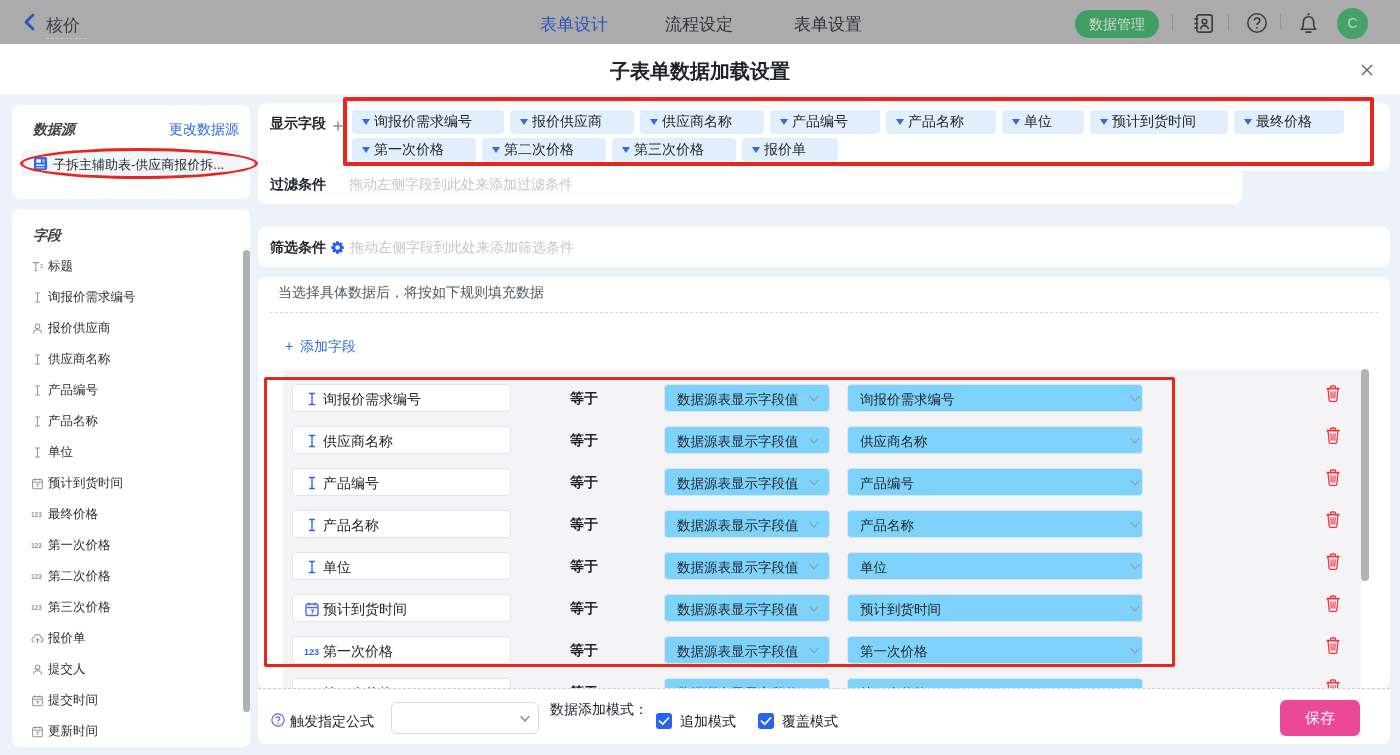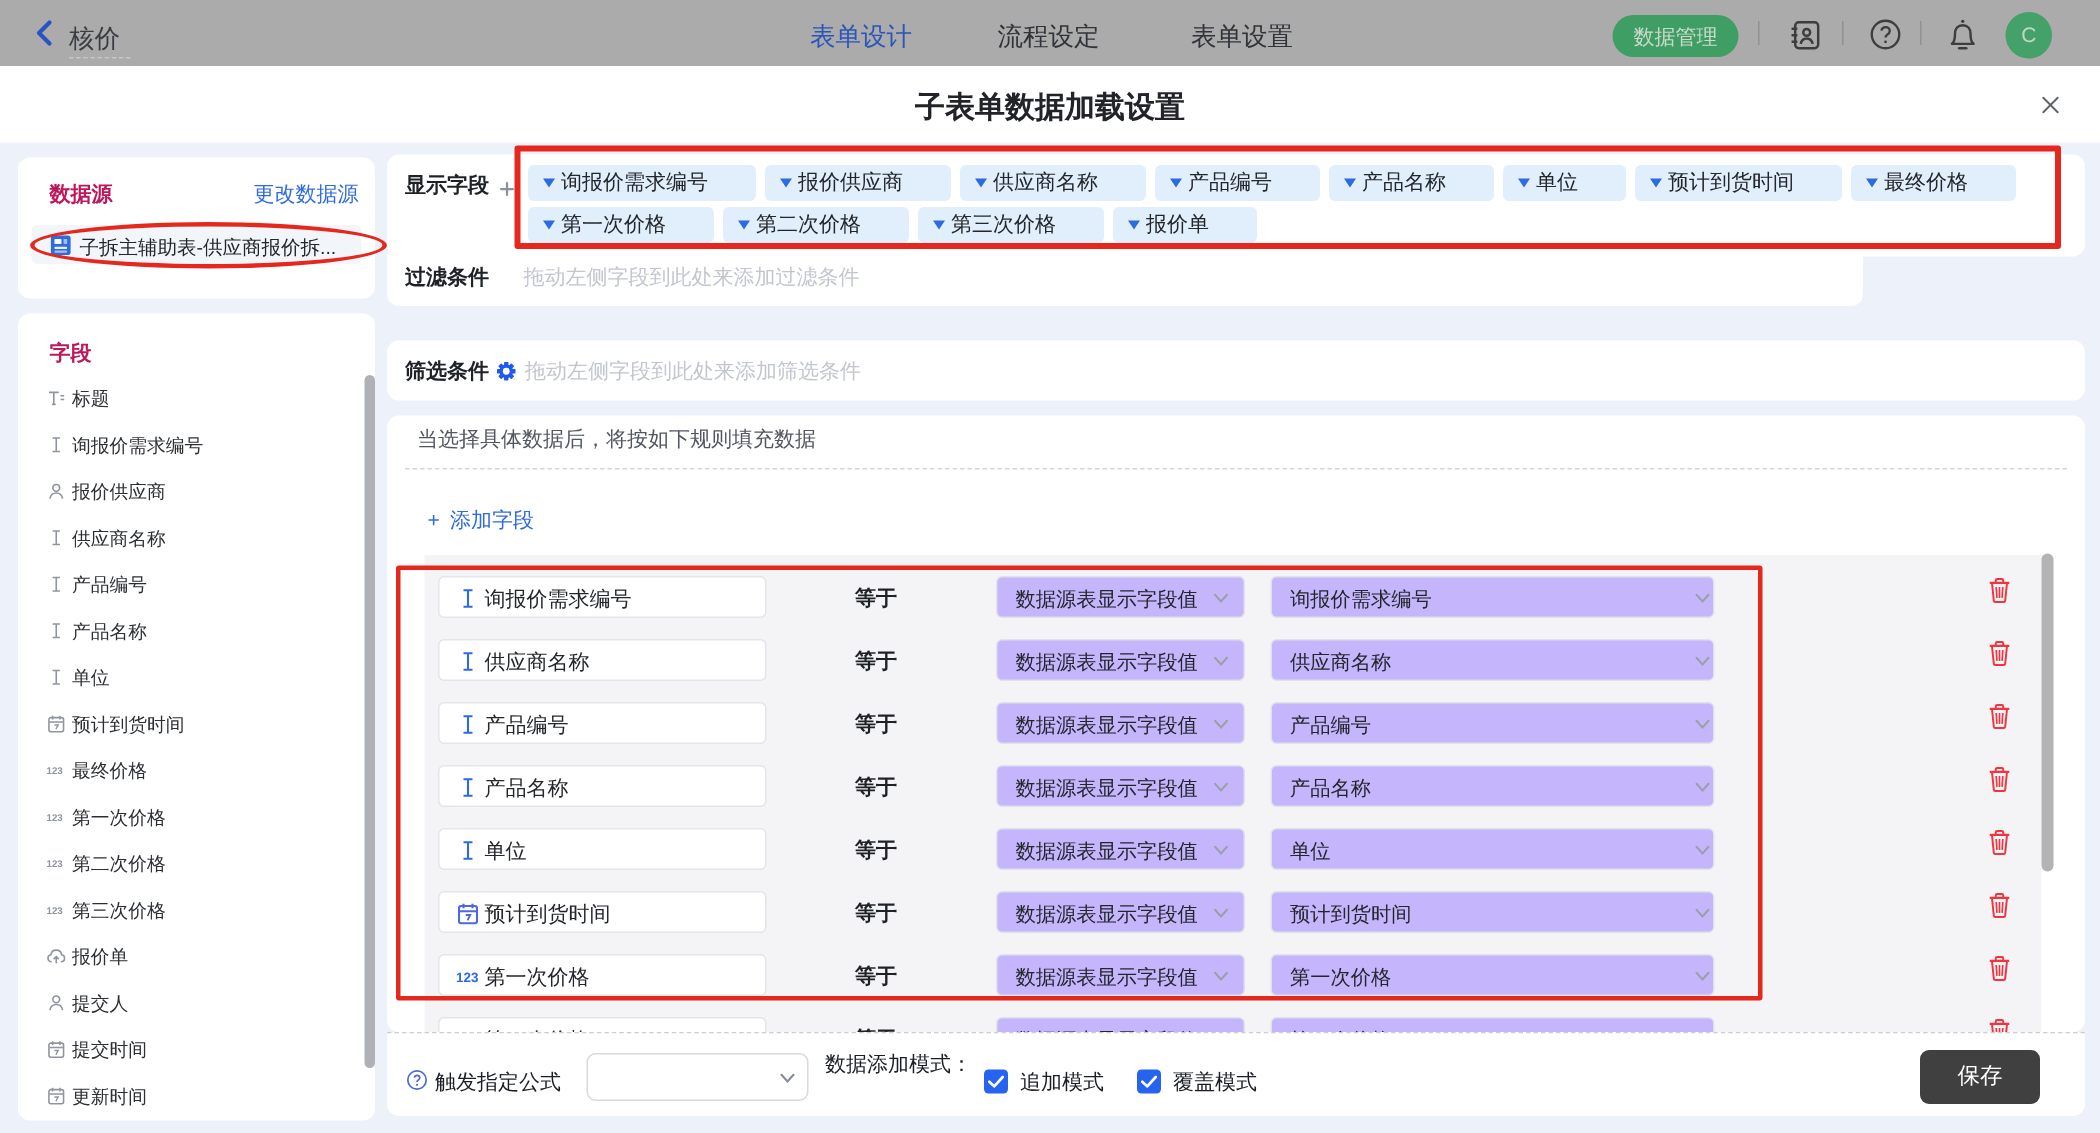--- a/index.html
+++ b/index.html
@@ -23,21 +23,21 @@
   #titlebar { position:absolute; left:0; top:44px; width:1400px; height:51px; background:#ffffff; }
   #titlebar .t { position:absolute; left:0; width:1400px; text-align:center; top:14px; font-size:20px; font-weight:700; color:#212329; }
   #closex { position:absolute; left:1359px; top:62px; width:16px; height:16px; }
 
   
   .card { position:absolute; background:#fff; border-radius:8px; }
 
   
   #card1 { left:12px; top:105px; width:238px; height:94px; }
   #card2 { left:12px; top:209px; width:238px; height:538px; overflow:hidden; }
-  .h14 { font-size:14px; font-weight:700; color:#be185d; }
+  .h14 { font-size:14px; font-weight:700; color:#404040;font-style:italic; }
   #lnk1 { position:absolute; right:11px; top:16px; font-size:14px; color:#2f6be0; }
   #srcrow { position:absolute; left:9px; top:45px; width:220px; height:26px; background:#f2f5f9; border-radius:4px; }
   #srcrow .txt { position:absolute; left:32px; top:6px; font-size:13px; color:#23262b; white-space:nowrap; }
   .fitem { position:absolute; left:0; width:238px; height:31px; }
   .fitem .ic { position:absolute; left:19px; top:9px; width:14px; height:14px; color:#8f959e; } .fitem .ic svg { width:13px; height:13px; }
   .fitem .tx { position:absolute; left:36px; top:8px; font-size:12.5px; color:#2b2e33; }
   #lthumb { position:absolute; left:231px; top:41px; width:7px; height:462px; border-radius:4px; background:#aeb1b6; }
 
   
   #cardA { left:258px; top:103px; width:1132px; height:68px; }
@@ -52,34 +52,34 @@
   .tag .tri { position:absolute; left:10px; top:9px; width:0; height:0; border-left:4.5px solid transparent; border-right:4.5px solid transparent; border-top:6px solid #2f6be0; }
   .tag .tx { position:absolute; left:22px; top:3px; white-space:nowrap; }
 
   
   #rulesbg { position:absolute; left:25px; top:93px; width:1078px; height:318px; background:#f4f4f6; }
   .rrow { position:absolute; left:0; width:1107px; height:42px; }
   .fbox { position:absolute; left:9px; top:5px; width:219px; height:28px; background:#fff; border:1px solid #e3e5e9; border-radius:4px; }
   .fbox .ic { position:absolute; left:11px; top:6px; width:16px; height:16px; }
   .fbox .tx { position:absolute; left:30px; top:6px; font-size:14px; color:#23262b; }
   .eq { position:absolute; left:287px; top:11px; font-size:14px; font-weight:700; color:#1e2126; }
-  .sel { position:absolute; top:5px; height:28px; background:#c4b5fd; border:1px solid #dfe2e7; border-radius:4px; }
+  .sel { position:absolute; top:5px; height:28px; background:#7dd3fc; border:1px solid #dfe2e7; border-radius:4px; }
   .sel .tx { position:absolute; left:12px; top:6px; font-size:13.5px; color:#23262b; white-space:nowrap; }
   .sel1 { left:381px; width:166px; }
   .sel2 { left:564px; width:296px; }
   .chev { position:absolute; top:10px; width:10px; height:8px; }
   .trash { position:absolute; left:1042px; top:6px; width:16px; height:17px; }
   #mthumb { position:absolute; left:1103px; top:92px; width:8px; height:212px; border-radius:5px; background:#b3b3b5; }
 
   
   #botbar { position:absolute; left:258px; top:688px; width:1132px; height:56px; background:#fff; border-top:1.5px dashed #cdcdcd; border-radius:0 0 8px 8px; }
   #fxsel { position:absolute; left:133px; top:13px; width:148px; height:32px; border:1px solid #d6d9de; border-radius:6px; background:#fff; }
   .cbx { position:absolute; top:24px; width:16px; height:16px; border-radius:3px; background:#2563f0; }
   .cbtx { position:absolute; top:24px; font-size:14px; color:#1b1e24; }
-  #savebtn { position:absolute; left:1022px; top:11px; width:80px; height:36px; background:#404040; border-radius:6px; color:#fff; font-size:15px; text-align:center; line-height:36px; }
+  #savebtn { position:absolute; left:1022px; top:11px; width:80px; height:36px; background:#ec4899; border-radius:6px; color:#fff; font-size:15px; text-align:center; line-height:36px; }
 
   
   .redann { position:absolute; border:4px solid #e5271d; border-radius:2px; pointer-events:none; }
   #redellipse { position:absolute; left:20px; top:148px; width:238px; height:31px; border:3.5px solid #e5271d; border-radius:50%; }
 </style>
 </head>
 <body>
 
 <div id="topbar">
   <svg class="back" viewBox="0 0 20 20">

